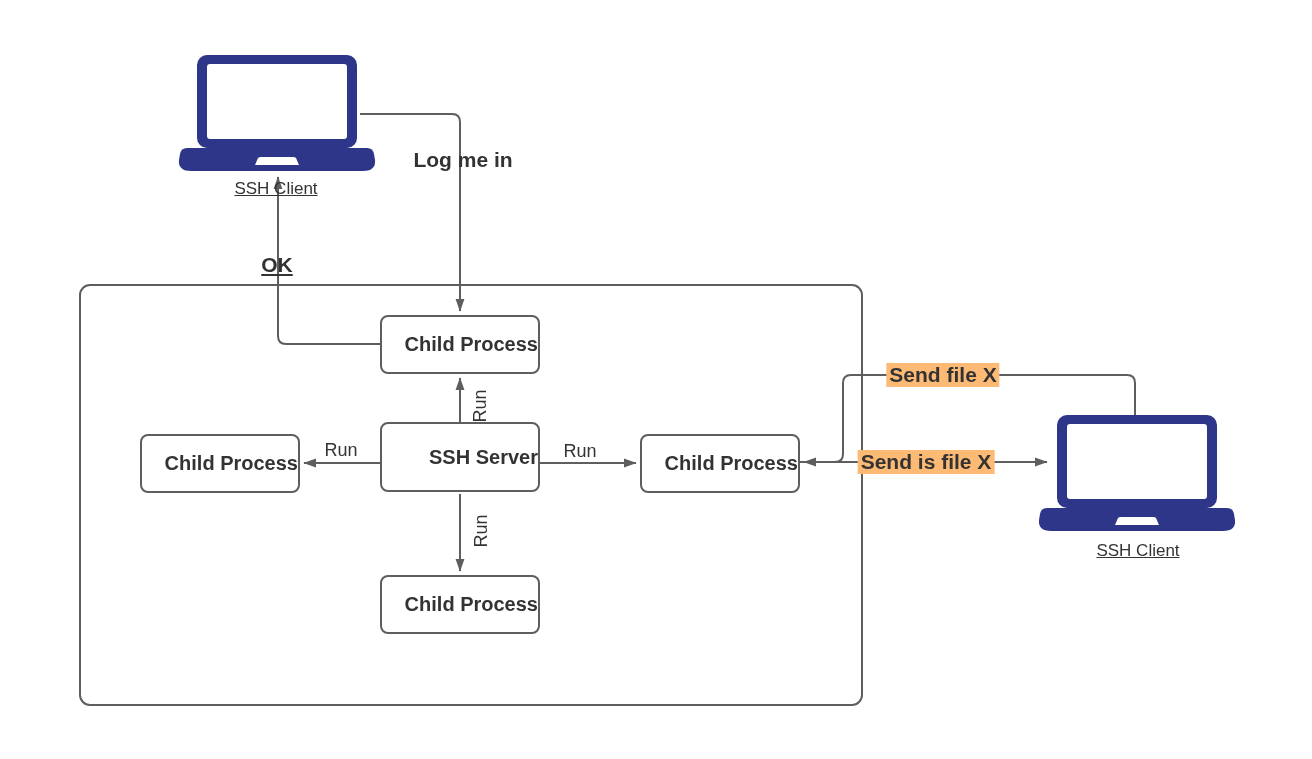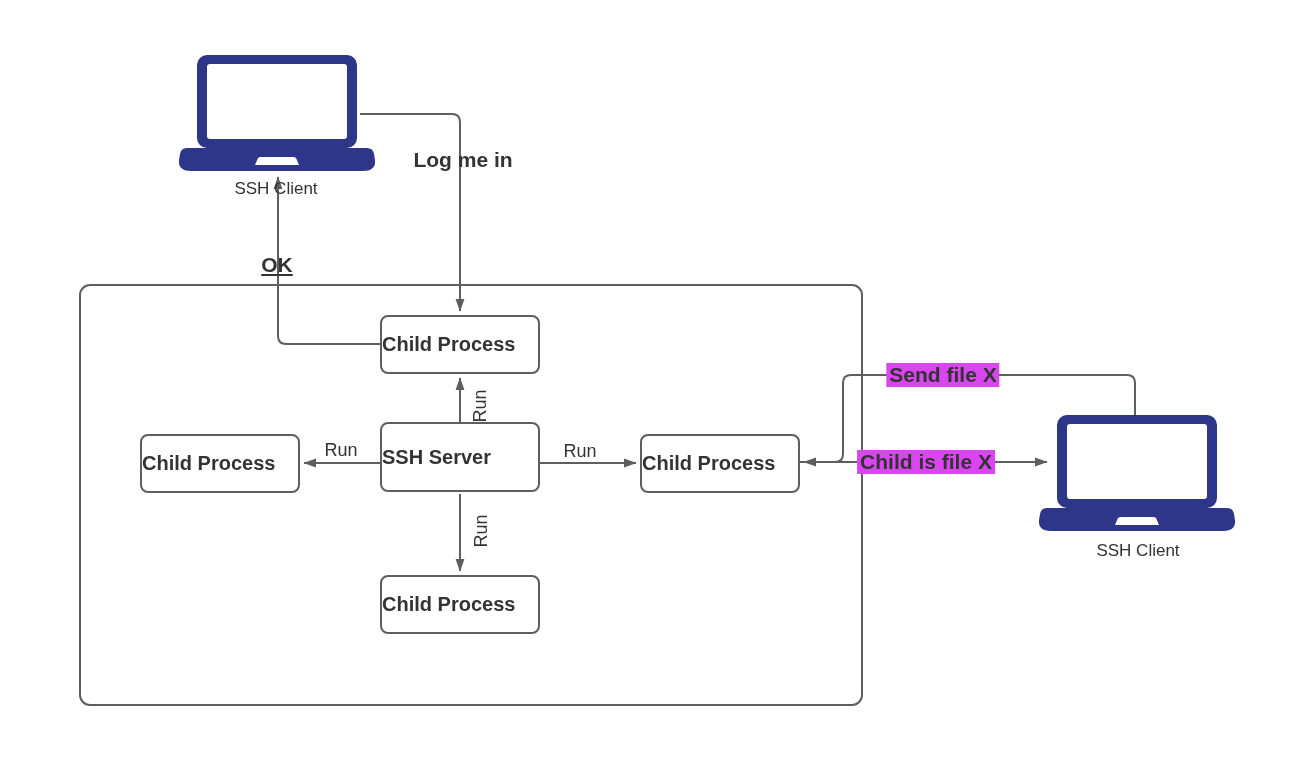--- a/index.html
+++ b/index.html
@@ -10,34 +10,34 @@
     font-family:"Liberation Sans", sans-serif;
     overflow:hidden;
   }
   .canvas svg{position:absolute;left:0;top:0;}
   .node{
     position:absolute;
     box-sizing:border-box;
     background:#ffffff;
     border:2px solid #5e5e5e;
     border-radius:8px;
-    display:flex;align-items:center;justify-content:flex-start;
+    display:flex;align-items:center;justify-content:flex-end;
     font-size:20px;font-weight:bold;color:#333333;
     white-space:nowrap;
   }
   .lbl{
     position:absolute;
     transform:translate(-50%,-50%);
     color:#333333;
     white-space:nowrap;
     font-size:21px;font-weight:bold;
   }
-  .lbl.bg{background:#d946ef;padding:0 3px;text-align:center;}
+  .lbl.bg{background:#fdba74;padding:0 3px;text-align:center;}
   .lbl.plain{font-weight:normal;font-size:18px;}
-  .lbl.caption{font-weight:normal;font-size:17px;}
+  .lbl.caption{font-weight:normal;font-size:17px;text-decoration:underline;}
   .lbl.vert{transform:translate(-50%,-50%) rotate(-90deg);}
 </style>
 </head>
 <body>
 
 <div class="canvas">
 
   <svg width="1312" height="759" viewBox="0 0 1312 759">
     <defs>
       <marker id="arrow" viewBox="0 0 10 7" refX="9.5" refY="3.5" markerWidth="6.5" markerHeight="5" orient="auto-start-reverse">
@@ -91,15 +91,15 @@
   <div class="lbl caption" style="left:276px;top:189px;">SSH Client</div>
   <div class="lbl caption" style="left:1138px;top:551px;">SSH Client</div>
 
   <div class="lbl" style="left:463px;top:160px;">Log me in</div>
   <div class="lbl" style="left:277px;top:265px;text-decoration:underline;">OK</div>
   <div class="lbl plain vert" style="left:480px;top:406px;">Run</div>
   <div class="lbl plain" style="left:341px;top:450px;">Run</div>
   <div class="lbl plain" style="left:580px;top:451px;">Run</div>
   <div class="lbl plain vert" style="left:481px;top:531px;">Run</div>
   <div class="lbl bg" style="left:943px;top:375px;">Send file X</div>
-  <div class="lbl bg" style="left:926px;top:462px;">Child is file X</div>
+  <div class="lbl bg" style="left:926px;top:462px;">Send is file X</div>
 
 </div>
 
 </body></html>

